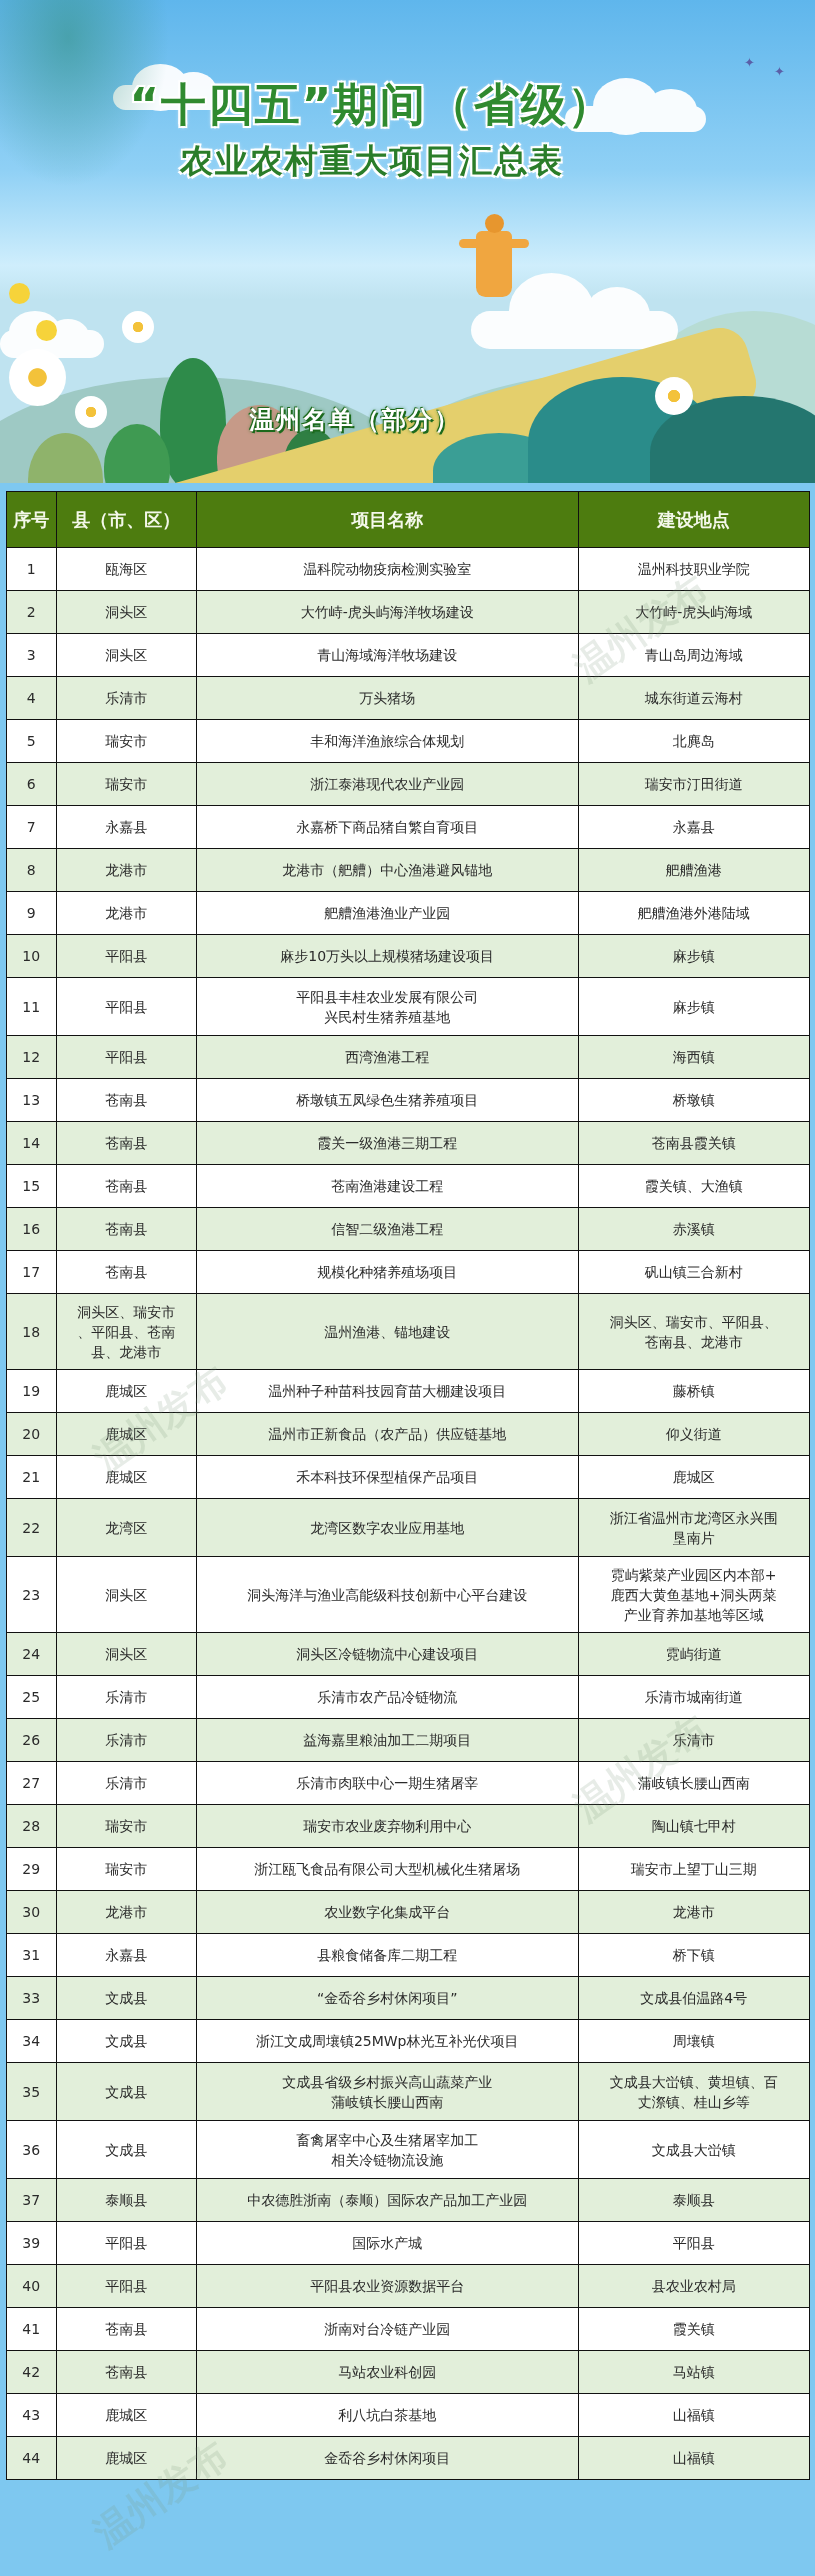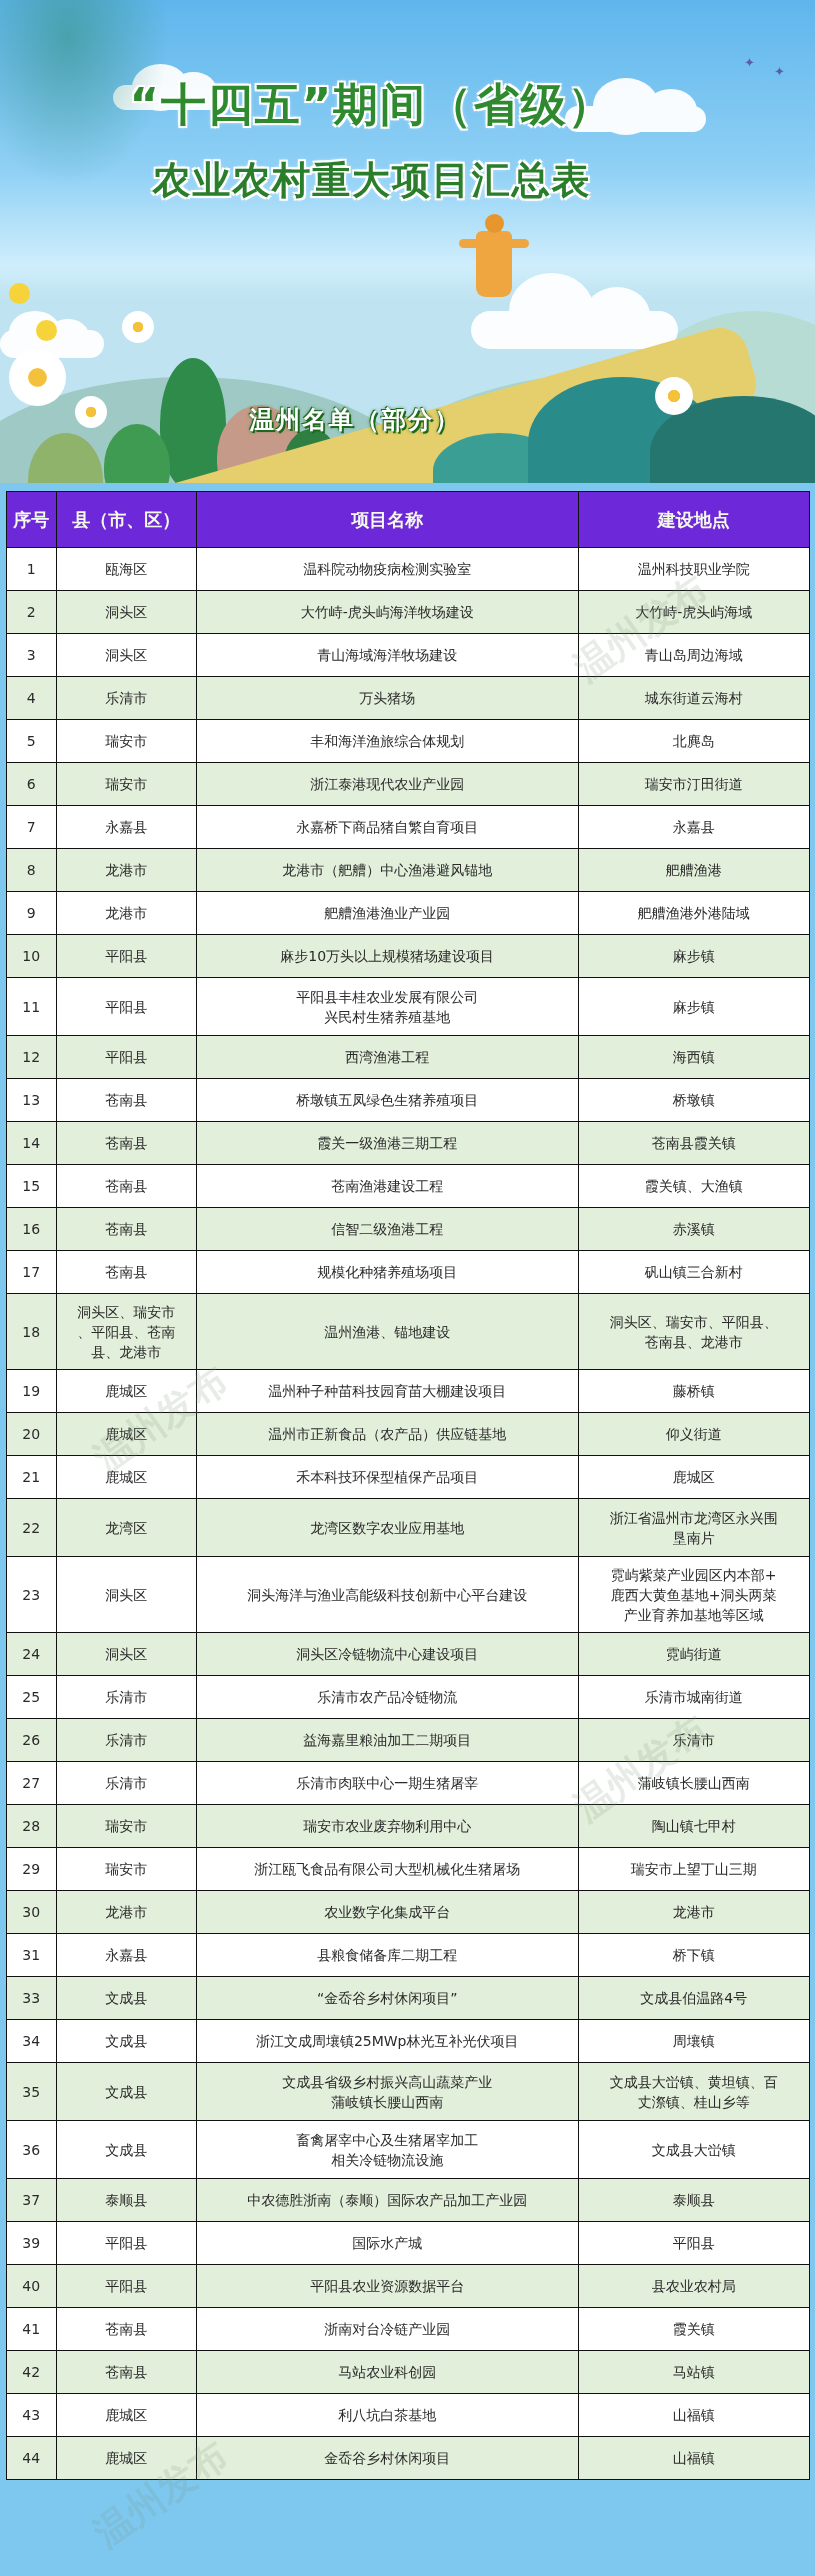--- a/index.html
+++ b/index.html
@@ -69,35 +69,35 @@
   .leaves { position: absolute; left: 0; top: 0; width: 170px; height: 188px;
             background: radial-gradient(ellipse at 40% 20%, rgba(46,140,120,0.55), rgba(46,140,120,0) 70%); }
 
   .title {
     position: absolute; left: 0; width: 744px; text-align: center;
     font-family: "DejaVu Sans", sans-serif; font-weight: bold; color: #2f8a2f;
     text-shadow: 0 0 2.8px #fff, 0 0 2.8px #fff, 1.9px 1.9px 0 #fff, -1.9px -1.9px 0 #fff, 1.9px -1.9px 0 #fff, -1.9px 1.9px 0 #fff, 0 0 5.7px #fff;
     letter-spacing: 1.9px;
   }
   .title1 { top: 75px; font-size: 45px; }
-  .title2 { top: 155px; font-size: 38px; color: #2a7d2a; }
+  .title2 { top: 139px; font-size: 33px; color: #2a7d2a; }
   .subtitle {
     position: absolute; left: 0; width: 710px; text-align: center; top: 403px;
     font-size: 24.5px; font-weight: bold; color: #ffffff;
     text-shadow: 0 0 3.8px #1d6a1d, 1.9px 1.9px 0 #1d6a1d, -0.9px -0.9px 0 #1d6a1d;
     letter-spacing: 1.9px;
   }
 
   
   .table-wrap { position: absolute; left: 5.7px; top: 491px; width: 803px; }
   table { border-collapse: collapse; width: 803px; table-layout: fixed;
           font-family: "DejaVu Sans", sans-serif; }
   col.c-no { width: 50px; } col.c-county { width: 140px; } col.c-name { width: 382px; } col.c-site { width: 231px; }
   th, td { border: 0.9px solid #111; text-align: center; vertical-align: middle; }
-  thead th { background: #6d28d9; color: #f4f8ea; font-weight: bold; font-size: 18px; height: 56px; }
+  thead th { background: #4d7c0f; color: #f4f8ea; font-weight: bold; font-size: 18px; height: 56px; }
   tbody td { font-size: 14px; color: #2a2a2a; line-height: 20px; padding: 1.9px 3.8px; height: 43px; }
   tbody tr:nth-child(odd) td { background: #ffffff; }
   tbody tr:nth-child(even) td { background: #e2efda; }
   tbody tr.tall2 td { height: 58px; }
   tbody tr.tall3 td { height: 76px; }
   td.no { font-size: 14px; }
   .multiline { white-space: pre-line; }
 
   .watermark { position: absolute; color: rgba(120,150,120,0.18); font-size: 38px; font-weight: bold; transform: rotate(-35deg); pointer-events: none; }
   .wm1 { left: 565px; top: 603px; } .wm2 { left: 85px; top: 1394px; }

